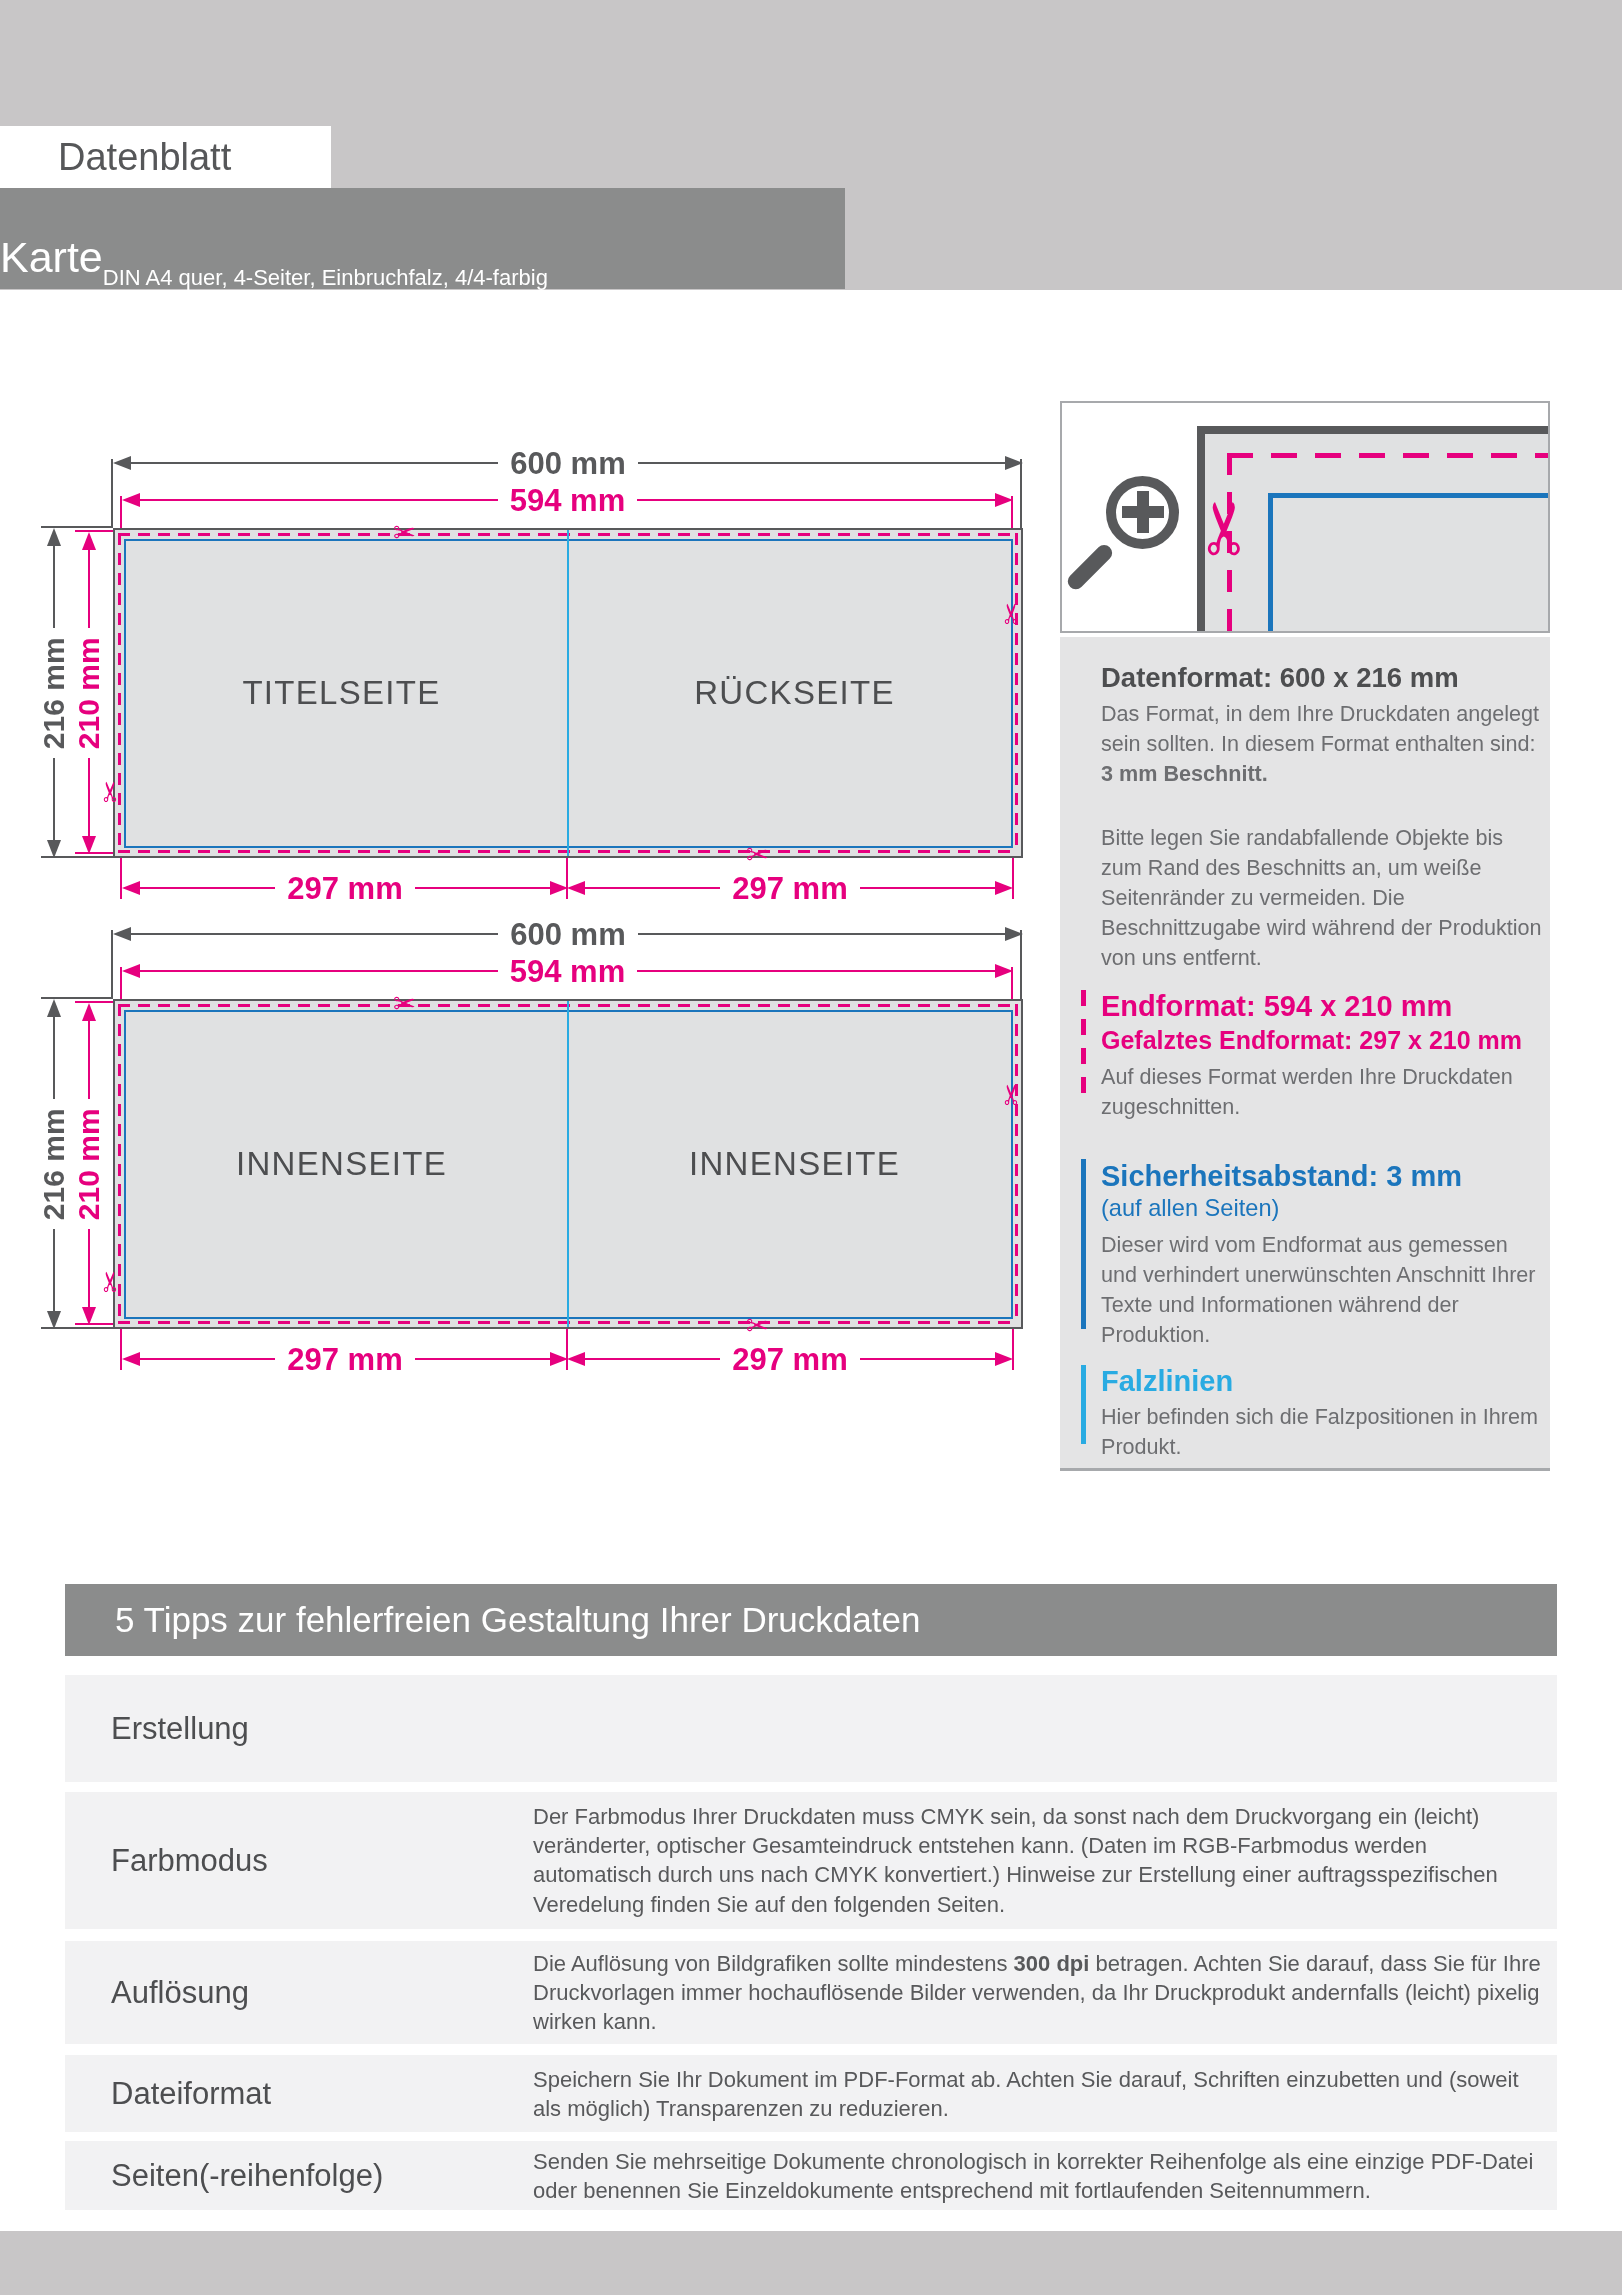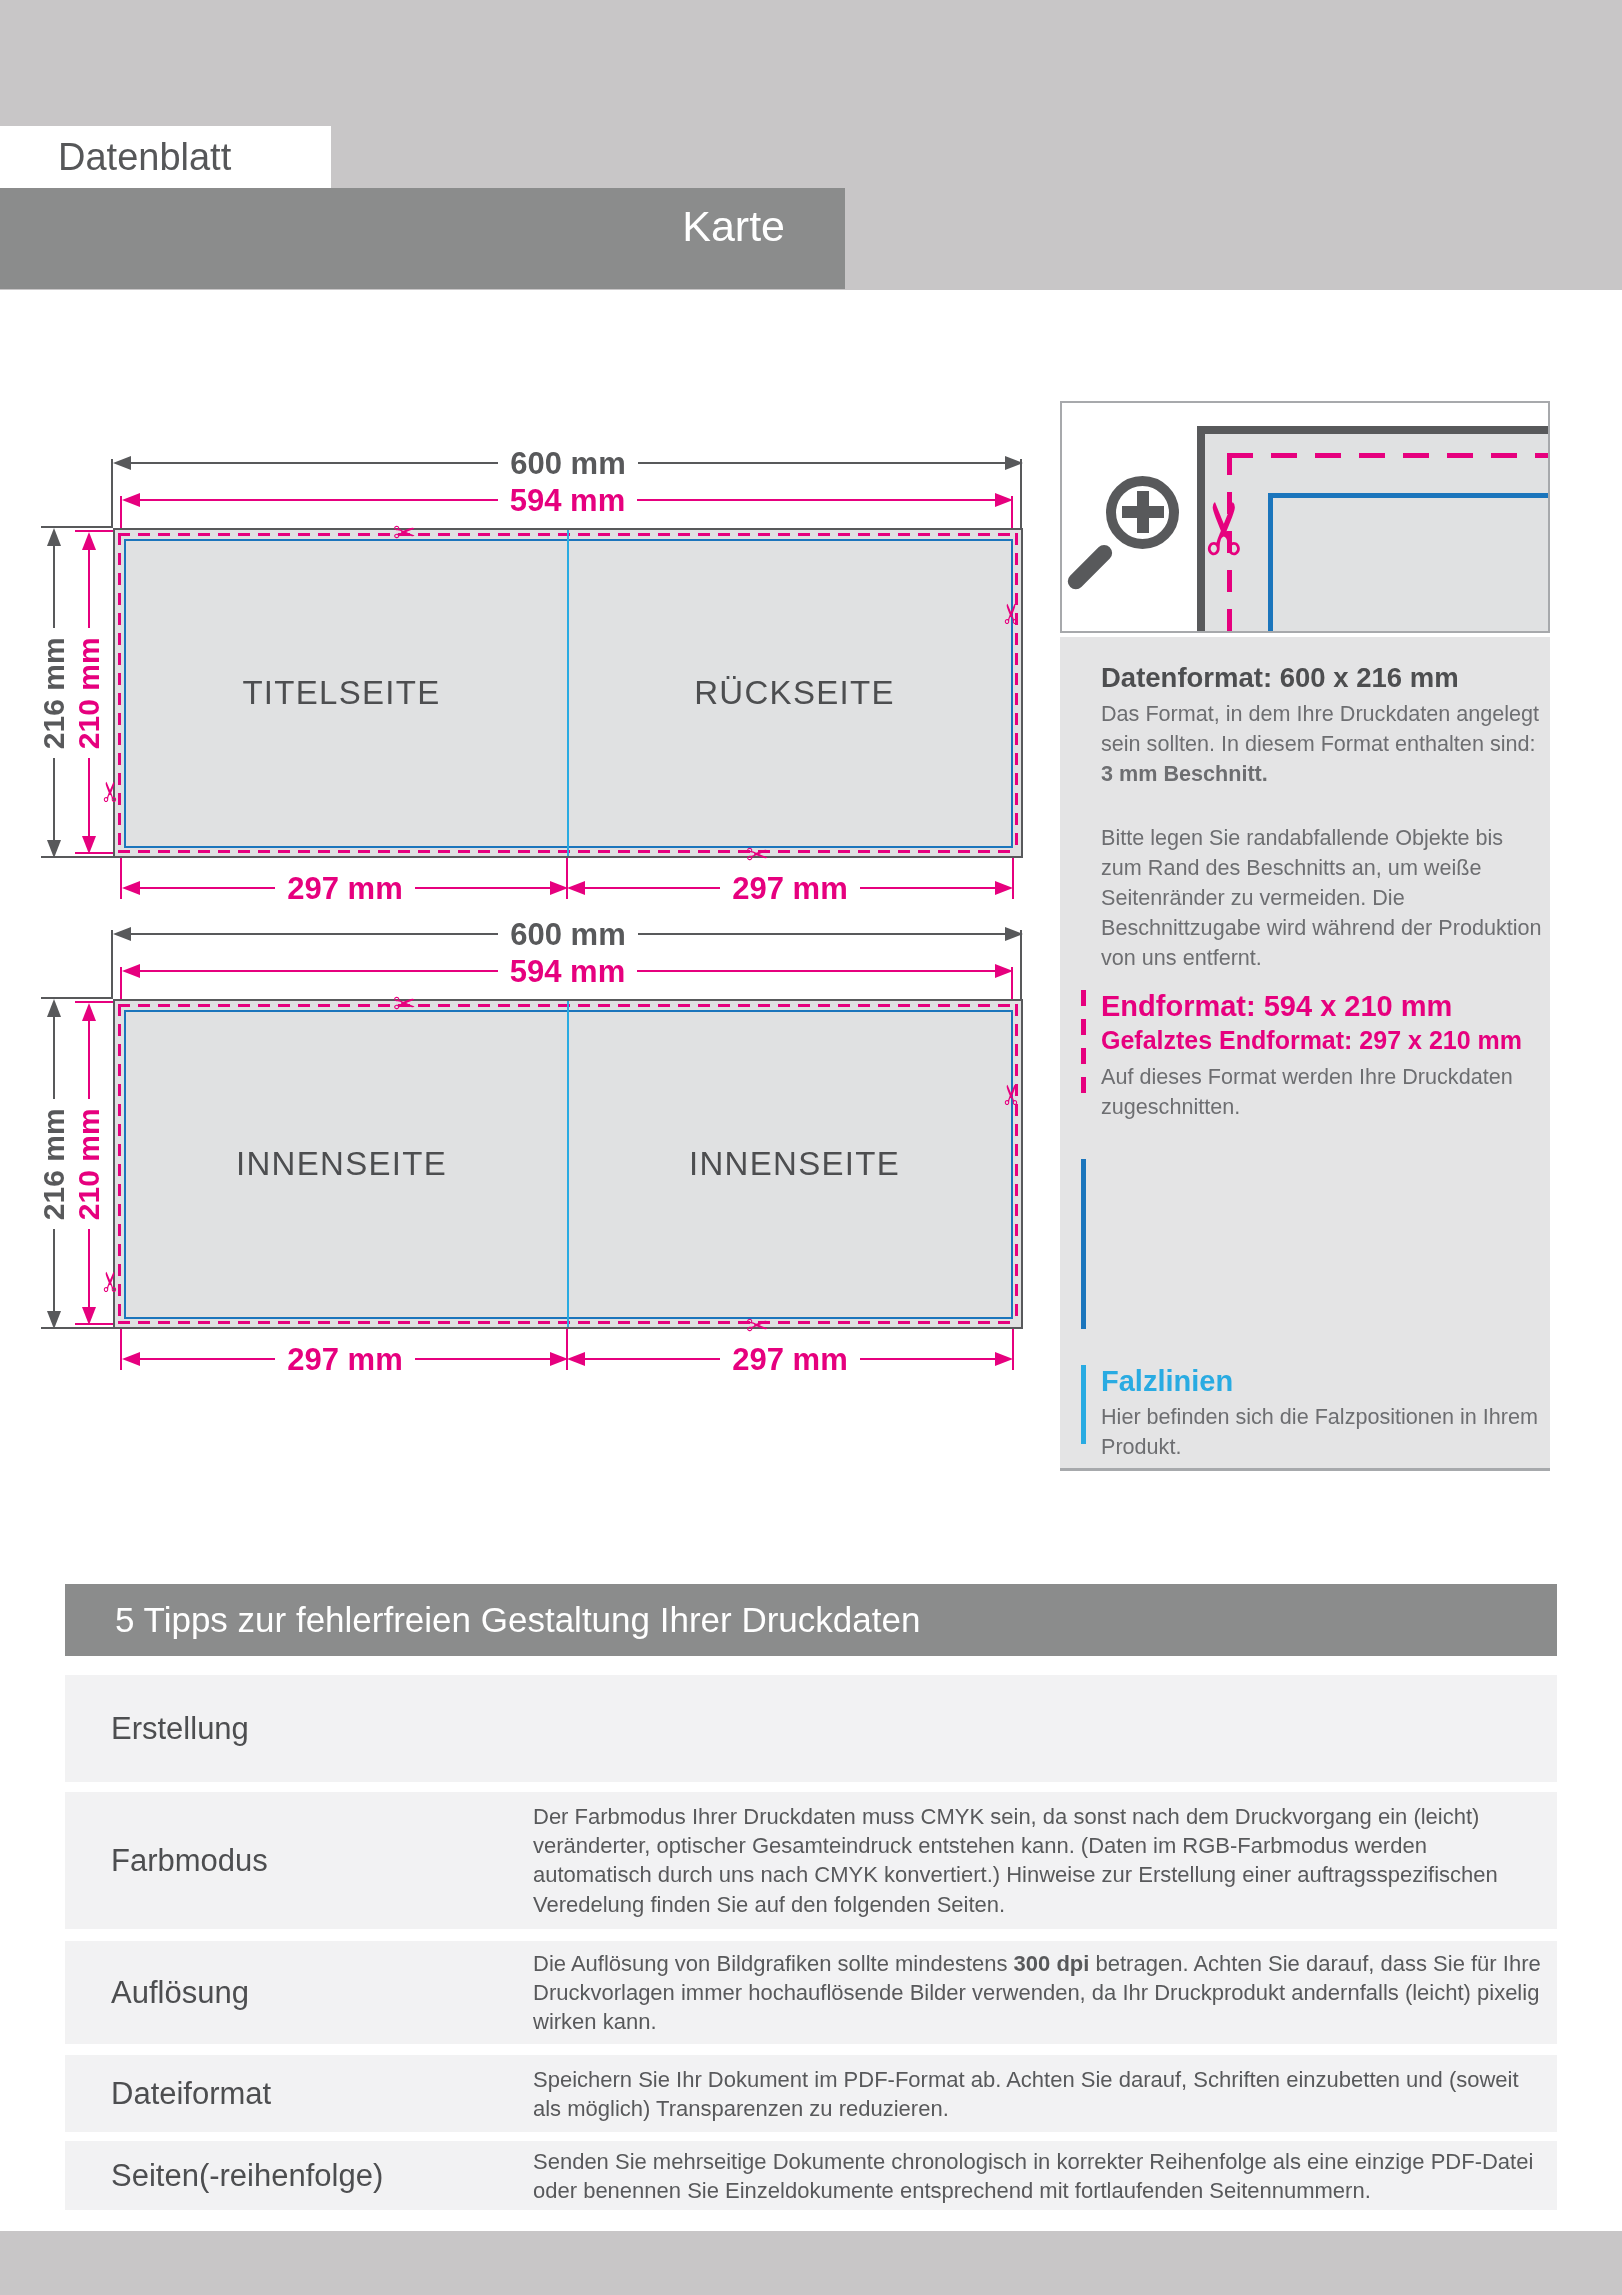--- a/index.html
+++ b/index.html
@@ -7,21 +7,21 @@
     width:1623px;height:2295px;position:relative;background:#ffffff;
     font-family:"Liberation Sans", sans-serif;overflow:hidden;
     -webkit-font-smoothing:antialiased;
   }
   
   .header-bg{position:absolute;left:0;top:0;width:1623px;height:290px;background:#c8c6c7;}
   .title-box{position:absolute;left:0;top:126px;width:331px;height:63px;background:#ffffff;
     display:flex;align-items:center;padding-left:58px;box-sizing:border-box;}
   .title-box span{font-size:38px;color:#565759;}
   .banner{position:absolute;left:0;top:188px;width:845px;height:101px;background:#8b8c8c;
-    display:flex;flex-direction:column;align-items:flex-end;padding:17px 60px 0 0;box-sizing:border-box;}
+    display:flex;align-items:flex-end;padding:17px 60px 0 0;box-sizing:border-box;}
   .banner .t{font-size:43px;line-height:1;color:#ffffff;margin-bottom:10.5px;}
   .banner .s{font-size:22px;line-height:1;color:#ffffff;margin-top:44px;}
 
   
   .diagram{position:absolute;left:0;width:1623px;height:481px;}
   #d1{top:446px;} #d2{top:917px;}
 
   .hdim{position:absolute;height:34px;display:flex;align-items:center;}
   .hdim .line{flex:1;height:2.6px;background:currentColor;}
   .hdim .lbl{font-weight:bold;font-size:31px;line-height:1;white-space:nowrap;padding:0 11.8px;}
@@ -297,20 +297,25 @@
   </div>
 
   <div class="vbar dash" style="top:353px;height:115px;"></div>
   <div class="pblock" style="top:353px;">
     <div class="h mag">Endformat: 594 x 210 mm</div>
     <div class="h sub-mag">Gefalztes Endformat: 297 x 210 mm</div>
     <p>Auf dieses Format werden Ihre Druckdaten zugeschnitten.</p>
   </div>
 
   <div class="vbar blue" style="top:522px;height:170px;"></div>
+  <div class="pblock" style="top:523px;">
+    <div class="h blue">Sicherheitsabstand: 3 mm</div>
+    <div class="sub-blue">(auf allen Seiten)</div>
+    <p>Dieser wird vom Endformat aus gemessen und verhindert unerwünschten Anschnitt Ihrer Texte und Informationen während der Produktion.</p>
+  </div>
 
   <div class="vbar cyan" style="top:728px;height:79px;"></div>
   <div class="pblock" style="top:728px;">
     <div class="h cyan">Falzlinien</div>
     <p>Hier befinden sich die Falzpositionen in Ihrem Produkt.</p>
   </div>
 </div>
 
 <div class="tips-header">
   <span>5 Tipps zur fehlerfreien Gestaltung Ihrer Druckdaten</span>

